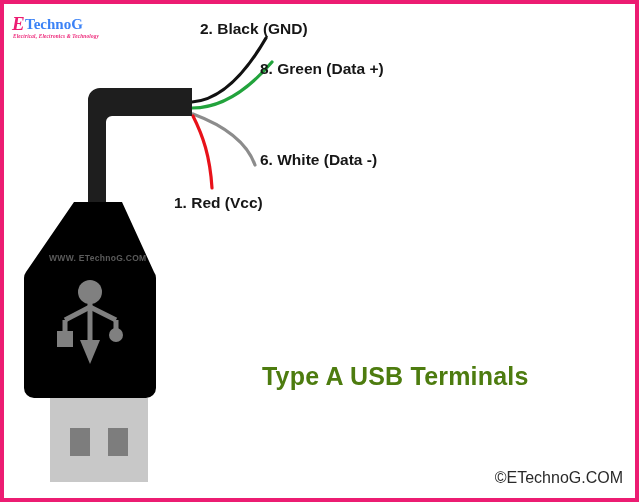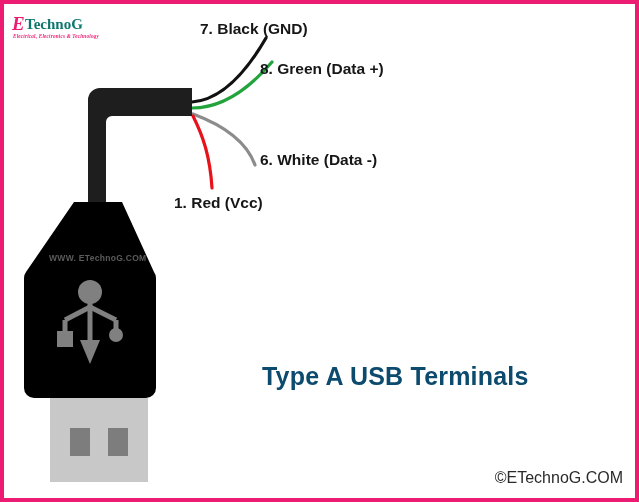--- a/index.html
+++ b/index.html
@@ -7,36 +7,36 @@
        font-family:"Liberation Sans",sans-serif;}
   #frame{position:relative;width:639px;height:502px;box-sizing:border-box;
          border:4px solid #ec1c72;background:#ffffff;overflow:hidden;}
   #stage{position:absolute;inset:0;}
 
   
   #logo{position:absolute;left:8px;top:10px;width:110px;height:34px;}
   #logo .lg-e{position:absolute;left:0;top:0;font-family:"Liberation Serif",serif;
       font-style:italic;font-weight:bold;font-size:19px;color:#ec1c72;line-height:19px;}
   #logo .lg-name{position:absolute;left:13px;top:2px;font-family:"Liberation Serif",serif;
-      font-weight:bold;font-size:15px;color:#0f766e;line-height:16px;letter-spacing:0px;}
+      font-weight:bold;font-size:15px;color:#3b82f6;line-height:16px;letter-spacing:0px;}
   #logo .lg-sub{position:absolute;left:1px;top:19px;font-family:"Liberation Serif",serif;
       font-weight:bold;font-style:italic;font-size:5.2px;color:#ec1c72;
       letter-spacing:.2px;white-space:nowrap;}
 
   
   .lbl{position:absolute;font-family:"Liberation Sans",sans-serif;
        font-weight:bold;font-size:15.5px;color:#161616;white-space:nowrap;}
   #lbl-black{left:196px;top:16px;}
   #lbl-green{left:256px;top:56px;}
   #lbl-white{left:256px;top:147px;}
   #lbl-red{left:170px;top:190px;text-align:right;}
 
   
   #title{position:absolute;left:258px;top:358px;font-family:"Liberation Sans",sans-serif;
-      font-weight:bold;font-size:25px;color:#0c4a6e;white-space:nowrap;letter-spacing:.2px;}
+      font-weight:bold;font-size:25px;color:#4d7c0f;white-space:nowrap;letter-spacing:.2px;}
 
   
   #copy{position:absolute;right:12px;bottom:11px;font-family:Liberation Sans, sans-serif;
       font-size:16px;color:#2a2a2a;white-space:nowrap;}
 
   
   #wm{position:absolute;left:45px;top:249px;font-family:"Liberation Sans",sans-serif;
       font-size:8.5px;font-weight:bold;color:#5b5b5b;white-space:nowrap;letter-spacing:.3px;}
 
   svg{position:absolute;left:0;top:0;}
@@ -93,21 +93,21 @@
         <line x1="86" y1="303" x2="61" y2="316"></line>
         <line x1="61" y1="316" x2="61" y2="330"></line>
         <circle cx="112" cy="331" r="7" fill="#808080" stroke="none"></circle>
         <rect x="53" y="327" width="16" height="16" fill="#808080" stroke="none"></rect>
         <polygon points="86,360 76,336 96,336" fill="#808080" stroke="none"></polygon>
       </g>
     </svg>
 
     <div id="wm">WWW. ETechnoG.COM</div>
 
-    <div class="lbl" id="lbl-black">7. Black (GND)</div>
+    <div class="lbl" id="lbl-black">2. Black (GND)</div>
     <div class="lbl" id="lbl-green">8. Green (Data +)</div>
     <div class="lbl" id="lbl-white">6. White (Data -)</div>
     <div class="lbl" id="lbl-red">1. Red (Vcc)</div>
 
     <div id="title">Type A USB Terminals</div>
 
     <div id="copy">©ETechnoG.COM</div>
 
   </div>
 </div>

